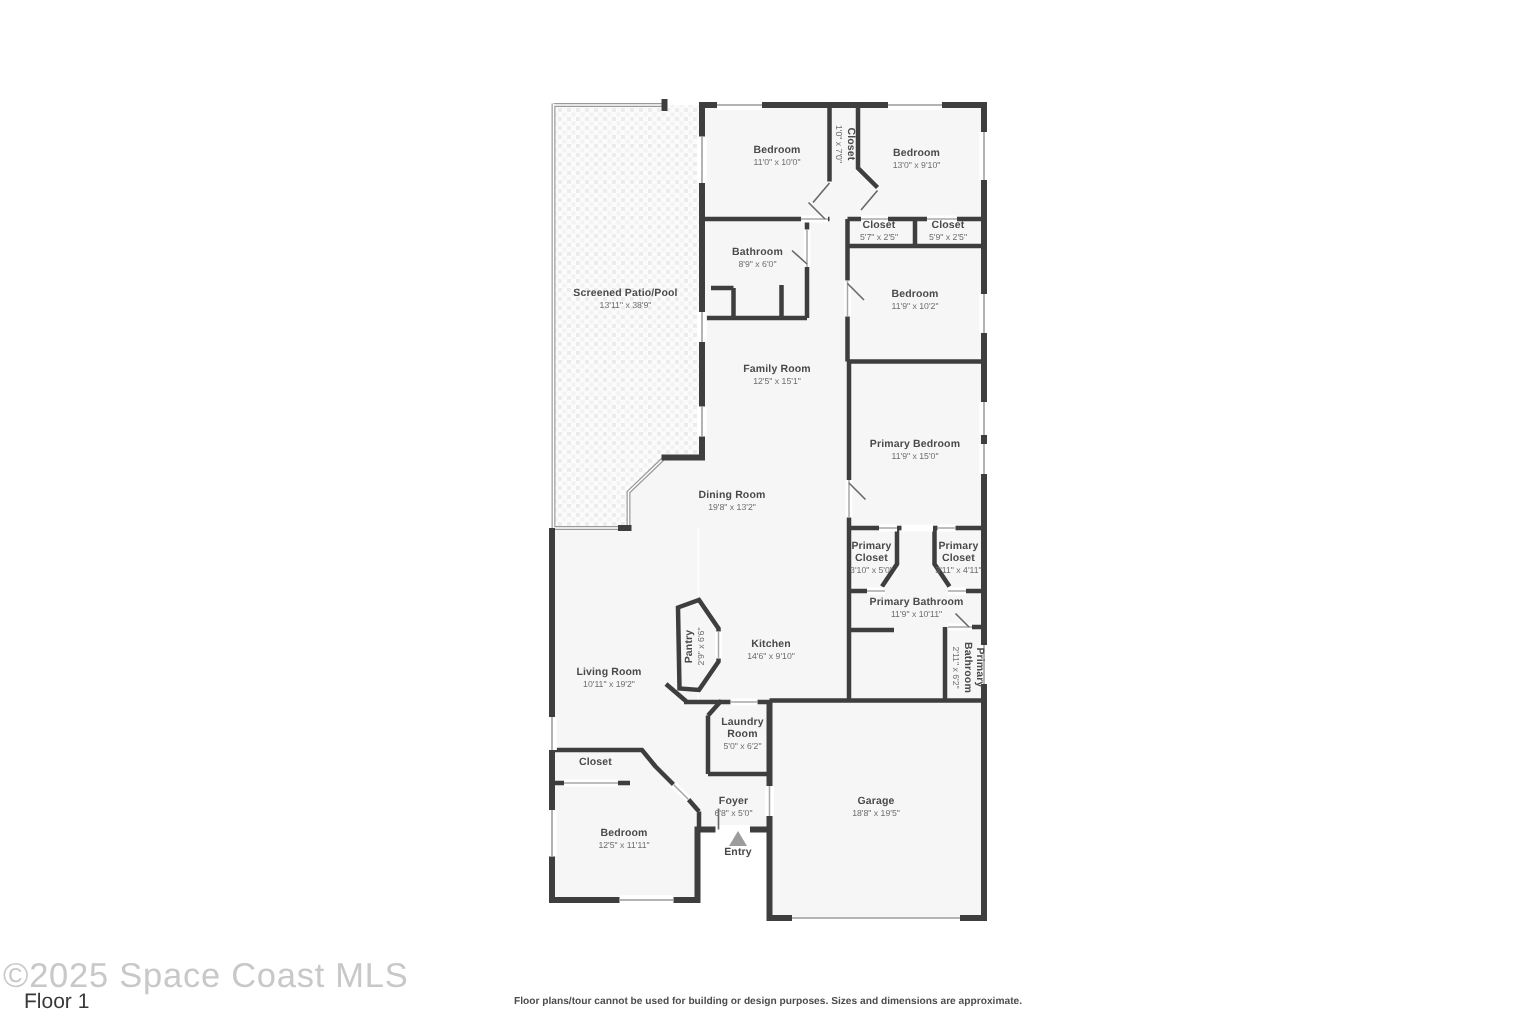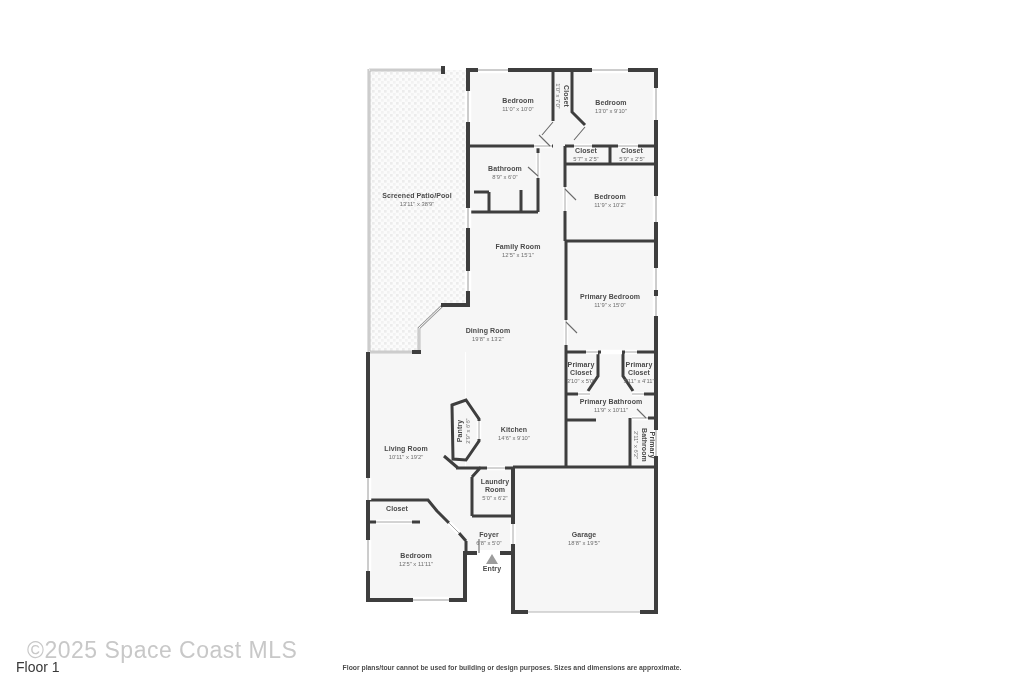--- a/index.html
+++ b/index.html
@@ -9,21 +9,21 @@
   .room-label{position:absolute;transform:translate(-50%,0);text-align:center;
               color:#4a4a4a;white-space:nowrap;z-index:5;}
   .room-name{font-size:7px;font-weight:bold;line-height:1.15;letter-spacing:.1px;}
   .room-dims{font-size:5.8px;color:#6e6e6e;line-height:1.2;margin-top:1px;}
   .wrap .room-name{white-space:normal;}
   .w34{width:36px;}
   .w40{width:42px;}
   .rot90{transform:translate(-50%,-50%) rotate(90deg);}
   .rotm90{transform:translate(-50%,-50%) rotate(-90deg);}
   #watermark{position:absolute;left:2px;top:637px;font-size:23px;color:#c8c8c8;
-             letter-spacing:.5px;text-shadow:1px 1px 0 #ffffff;z-index:6;margin-left:25px;}
+             letter-spacing:.5px;text-shadow:1px 1px 0 #ffffff;z-index:6;}
   #floor-label{position:absolute;left:16px;top:659px;font-size:14px;font-weight:normal;
                color:#383838;z-index:6;text-align:right;}
   #disclaimer{position:absolute;left:512px;top:664px;transform:translateX(-50%);
               font-size:6.8px;font-weight:bold;color:#4d4d4d;white-space:nowrap;z-index:6;}
 </style>
 </head>
 <body>
 
 <div id="stage">
 

